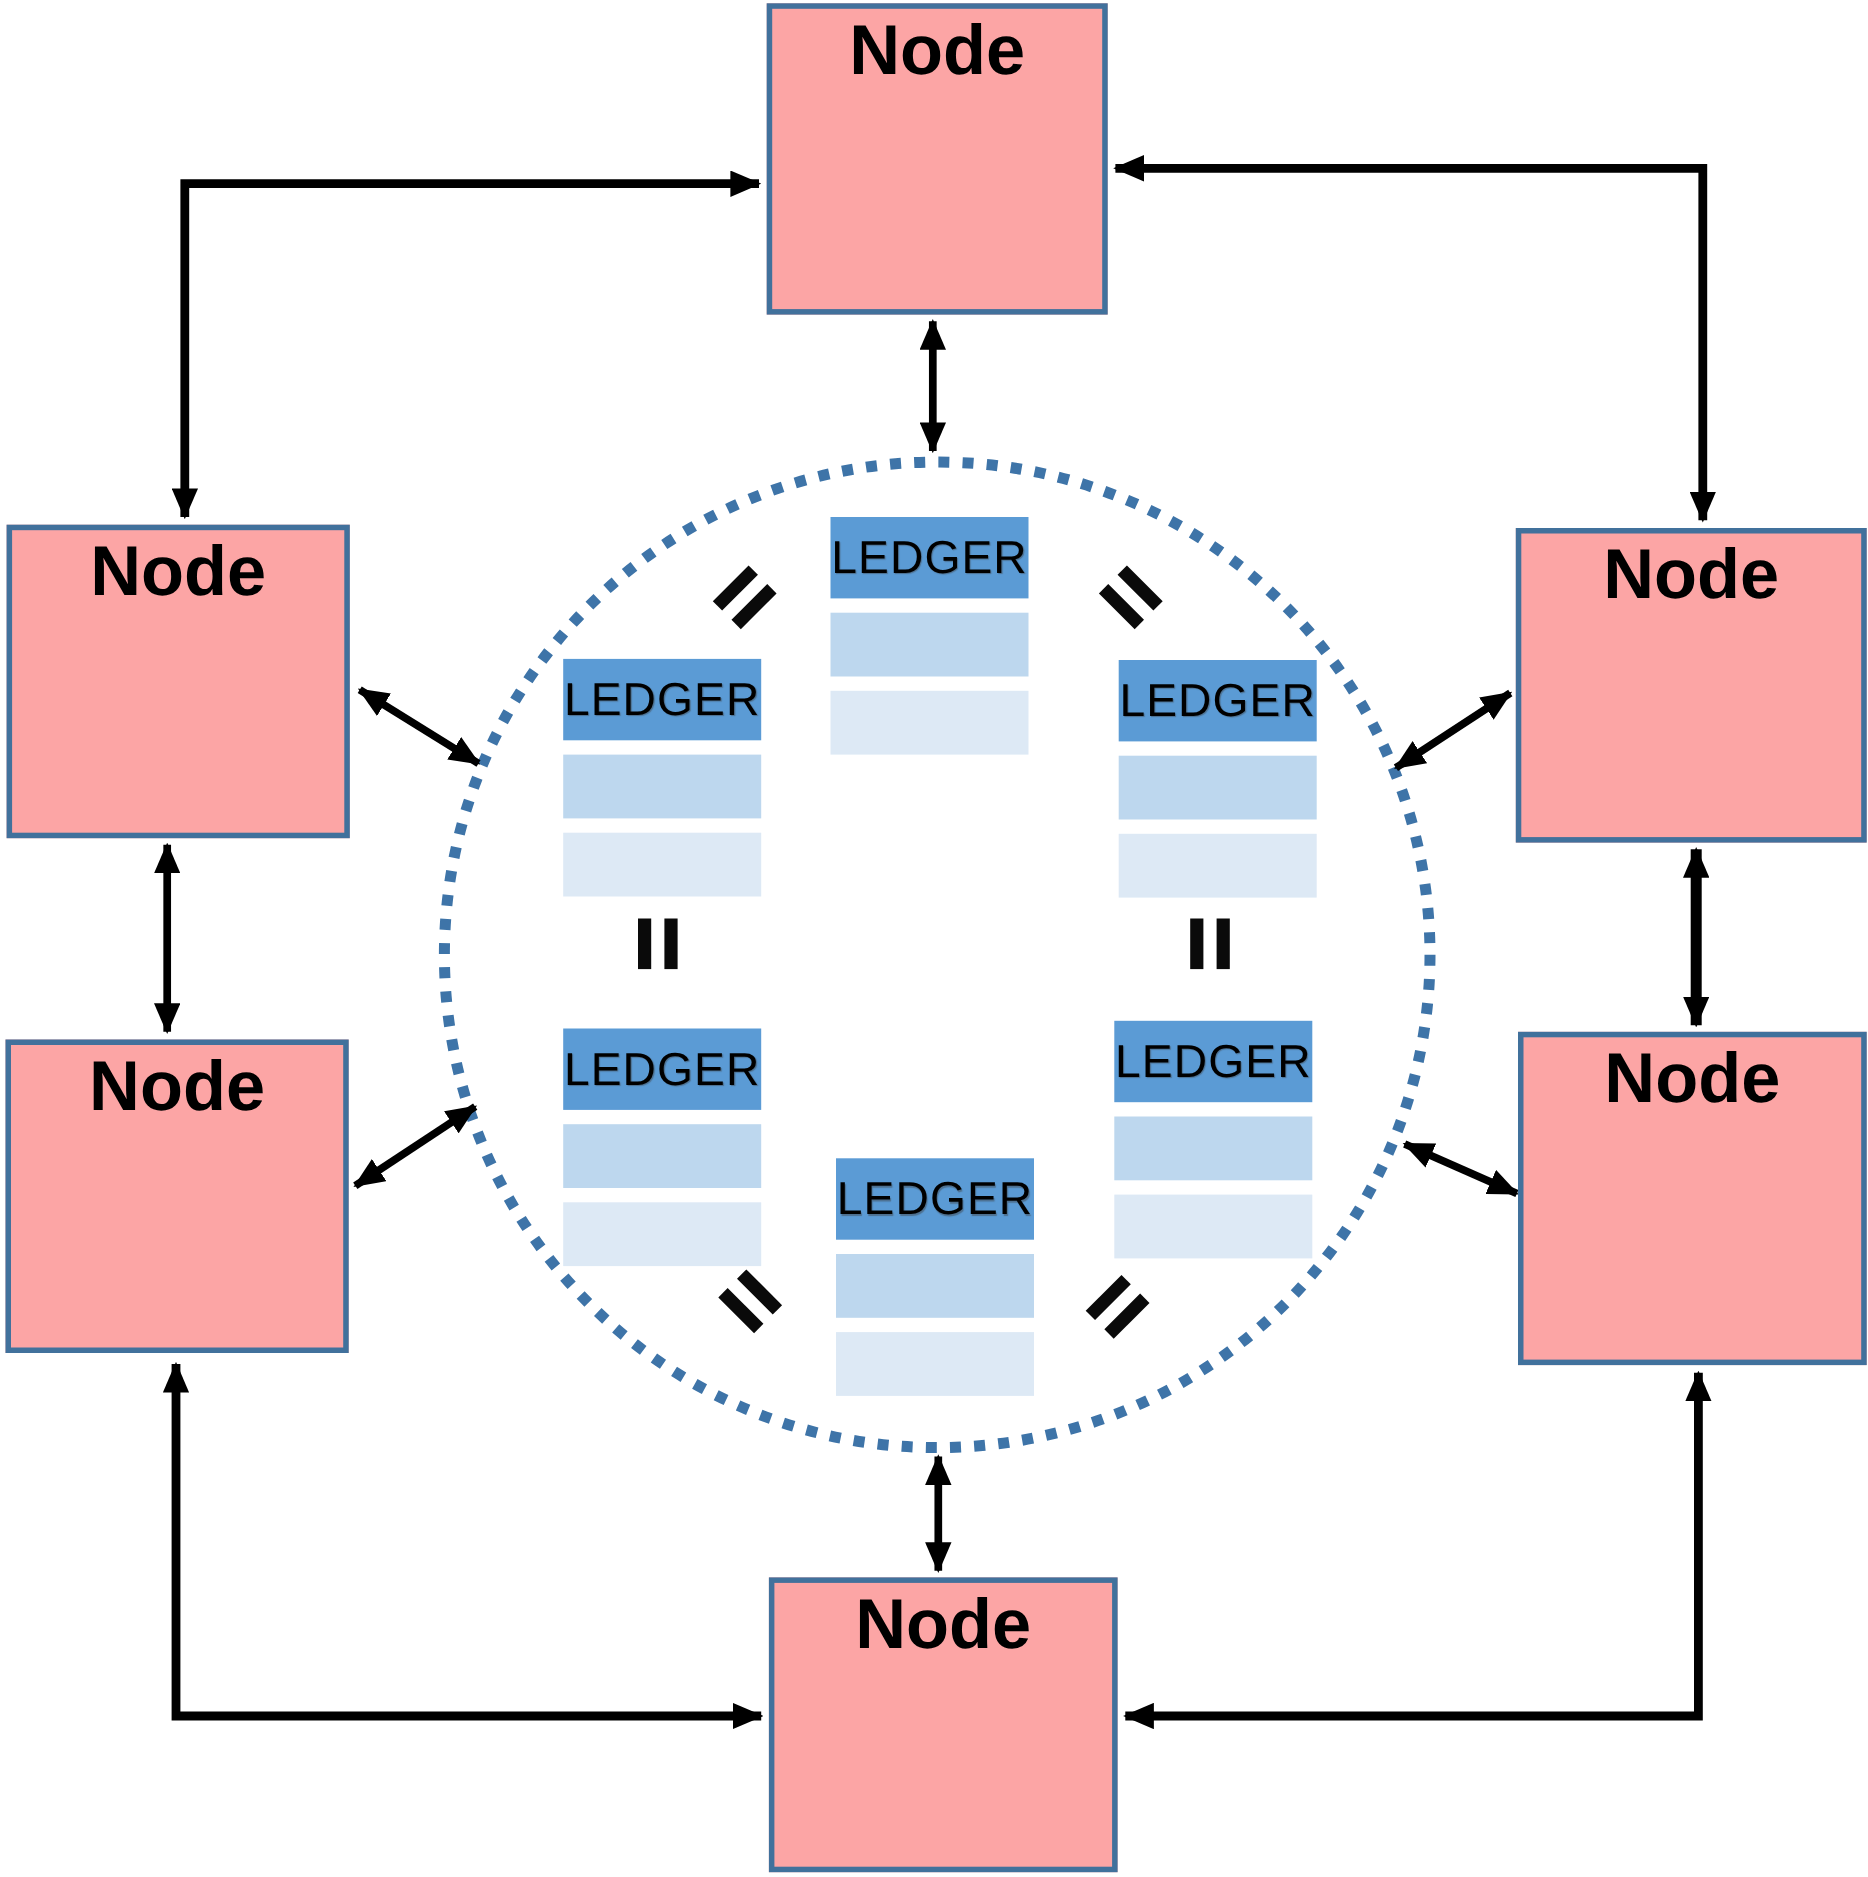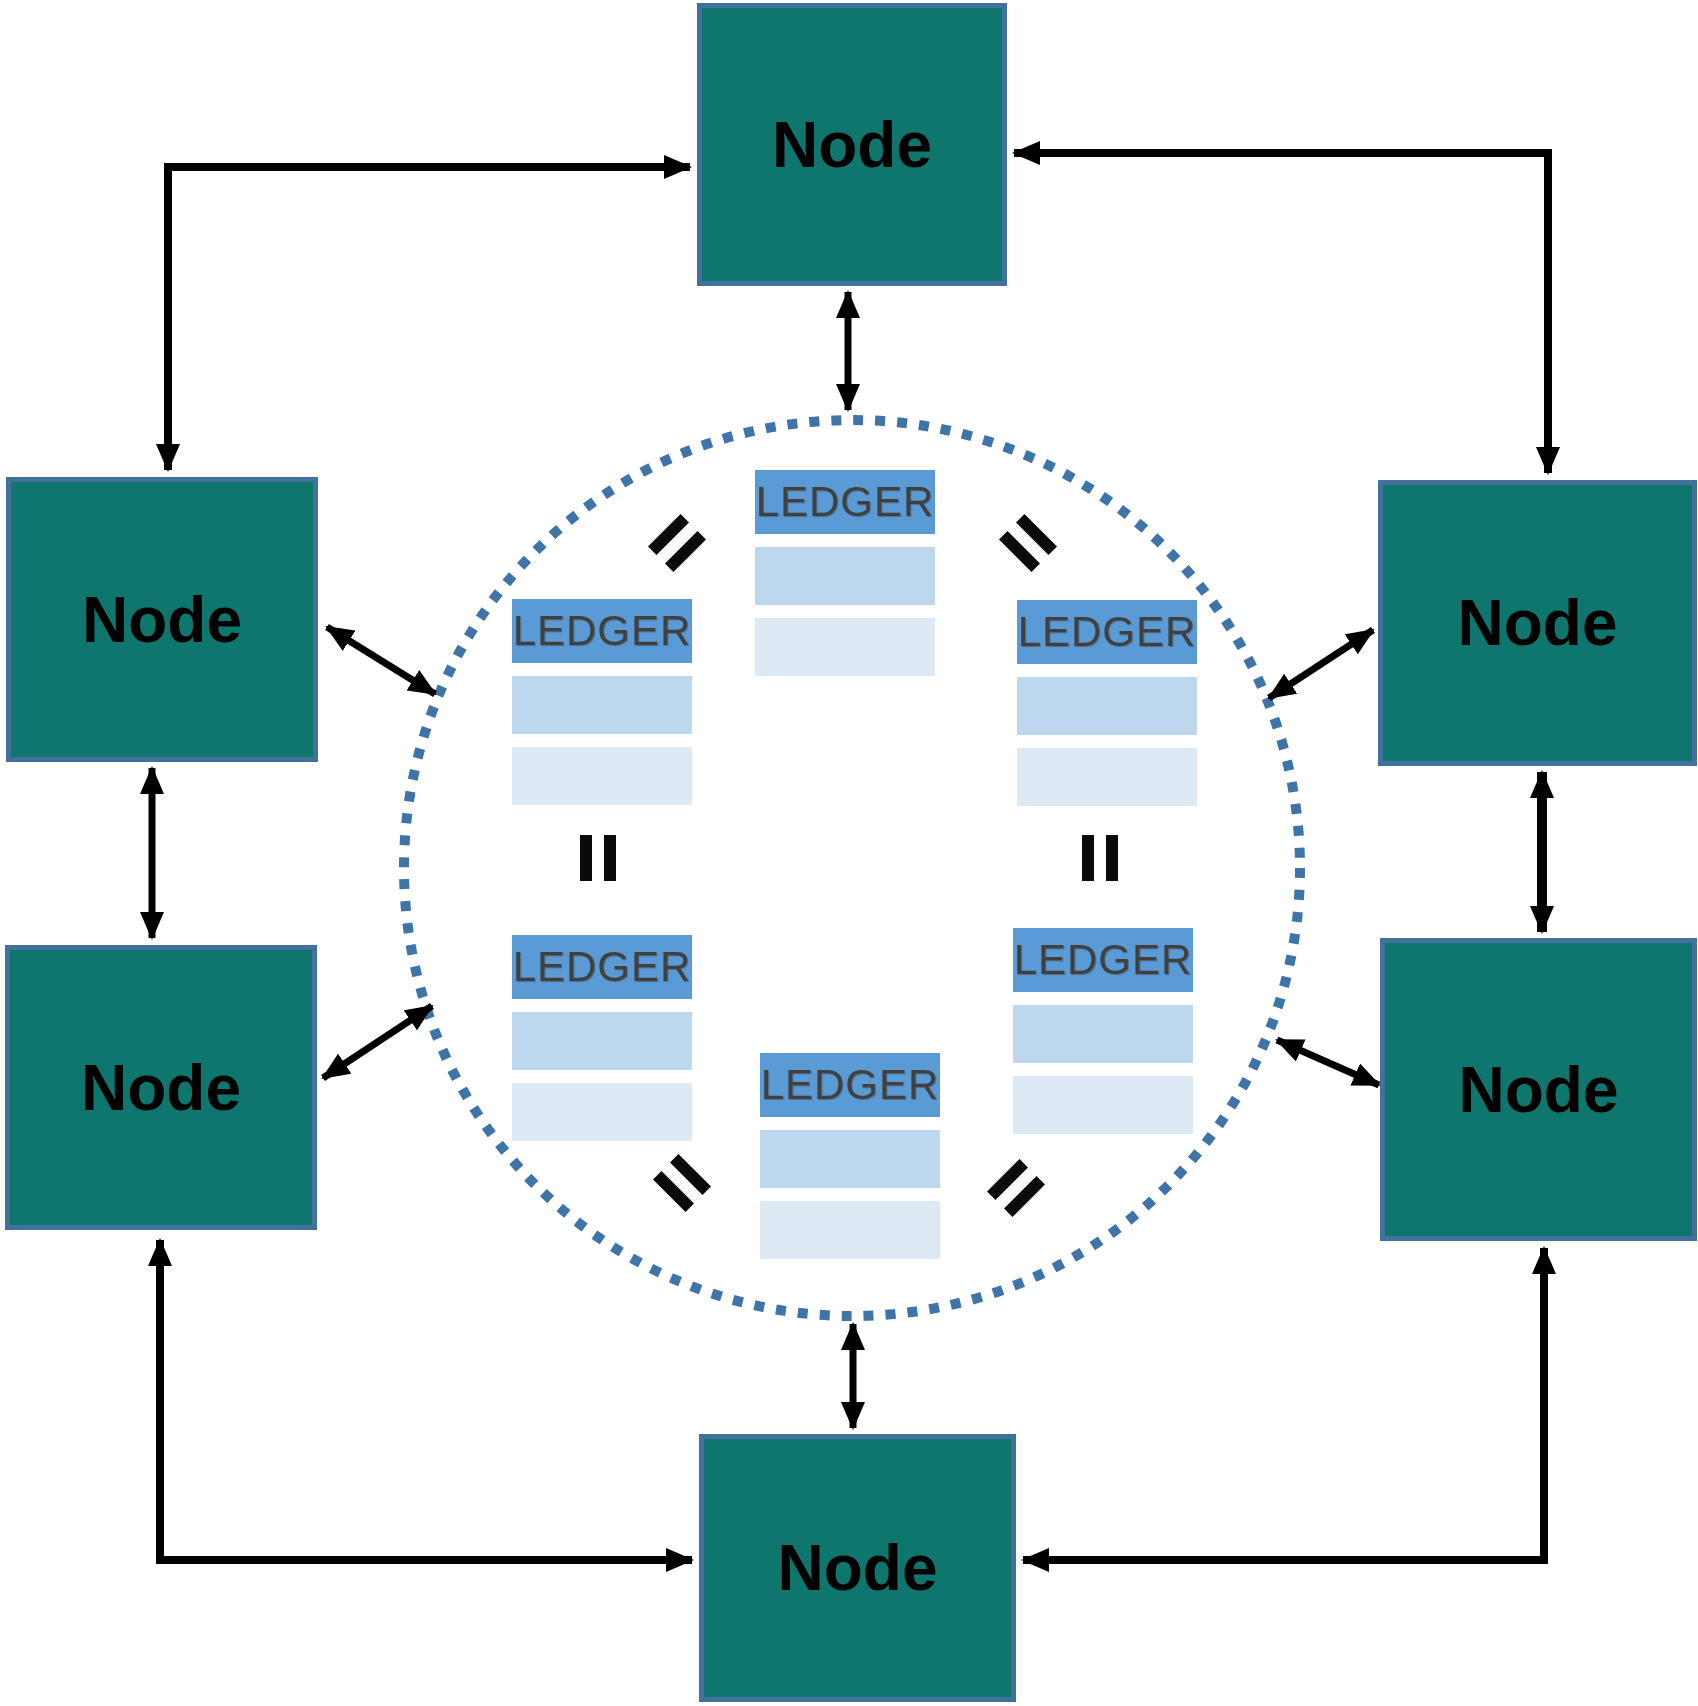--- a/index.html
+++ b/index.html
@@ -10,37 +10,37 @@
     background:#ffffff;
     font-family:"Liberation Sans", sans-serif;
     overflow:hidden;
   }
   
   #arrows{position:absolute;left:0;top:0;width:1698px;height:1706px;}
 
   
   .node-box{
     position:absolute;
-    background:#0f766e;
+    background:#fca5a5;
     border:5px solid #41719c;
     box-sizing:border-box;
-    display:flex;align-items:center;justify-content:center;
+    display:flex;align-items:flex-start;justify-content:center;
     font-size:64px;font-weight:700;color:#000;
   }
   .nb-top{left:697px;top:3px;width:310px;height:283px;}
   .nb-left-top{left:6px;top:477px;width:312px;height:285px;}
   .nb-left-bottom{left:5px;top:945px;width:312px;height:285px;}
   .nb-right-top{left:1378px;top:480px;width:319px;height:286px;}
   .nb-right-bottom{left:1380px;top:938px;width:317px;height:303px;}
   .nb-bottom{left:699px;top:1434px;width:317px;height:268px;}
 
   
   .ledger{position:absolute;width:180px;}
   .ledger .hdr{
-    height:64px;background:#5b9bd5;color:#404040;
+    height:74px;background:#5b9bd5;color:#000000;
     display:flex;align-items:center;justify-content:center;
     font-size:42px;letter-spacing:1px;
     text-shadow:1px 1px 1px rgba(60,60,60,.45);
   }
   .ledger .row1{height:58px;margin-top:13px;background:#bdd7ee;}
   .ledger .row2{height:58px;margin-top:13px;background:#dde9f5;}
   .lg-top{left:755px;top:470px;}
   .lg-mid-left{left:512px;top:599px;}
   .lg-mid-right{left:1017px;top:600px;}
   .lg-low-left{left:512px;top:935px;}

